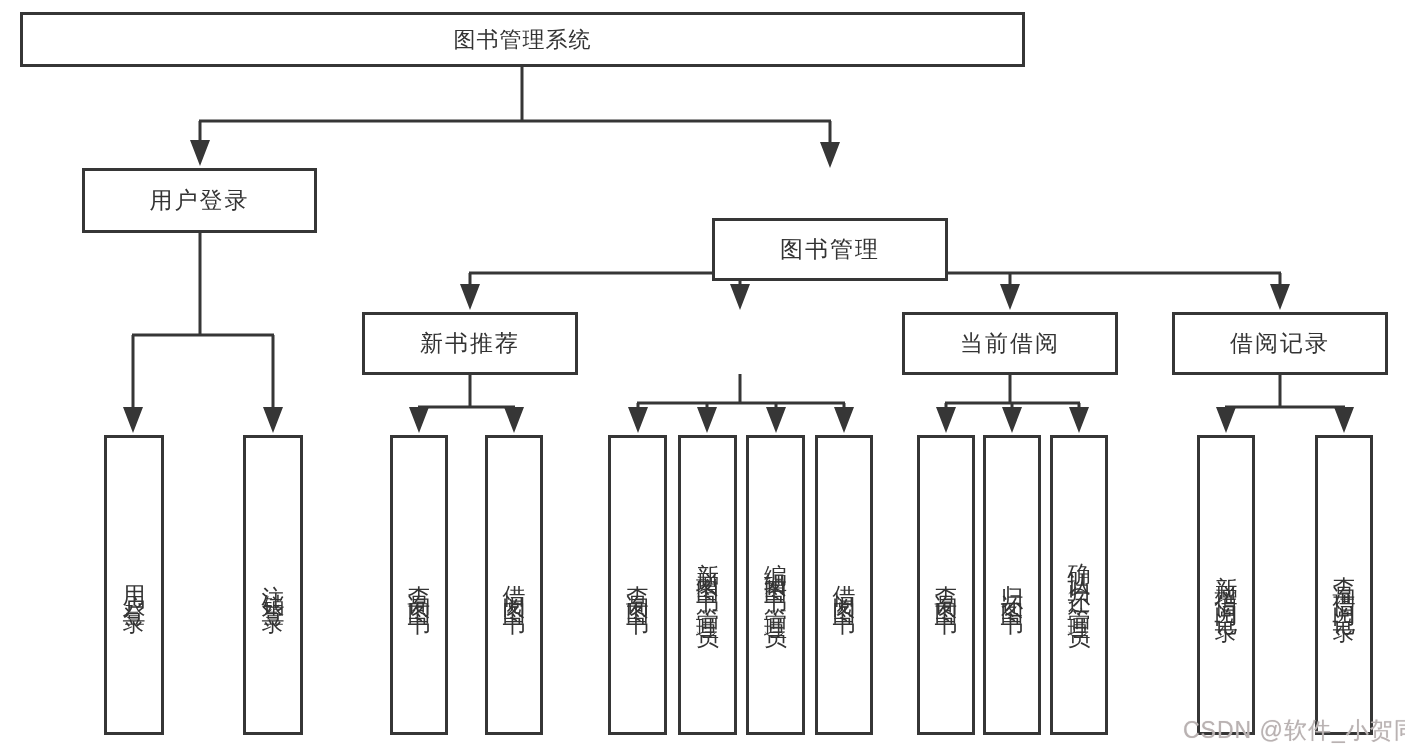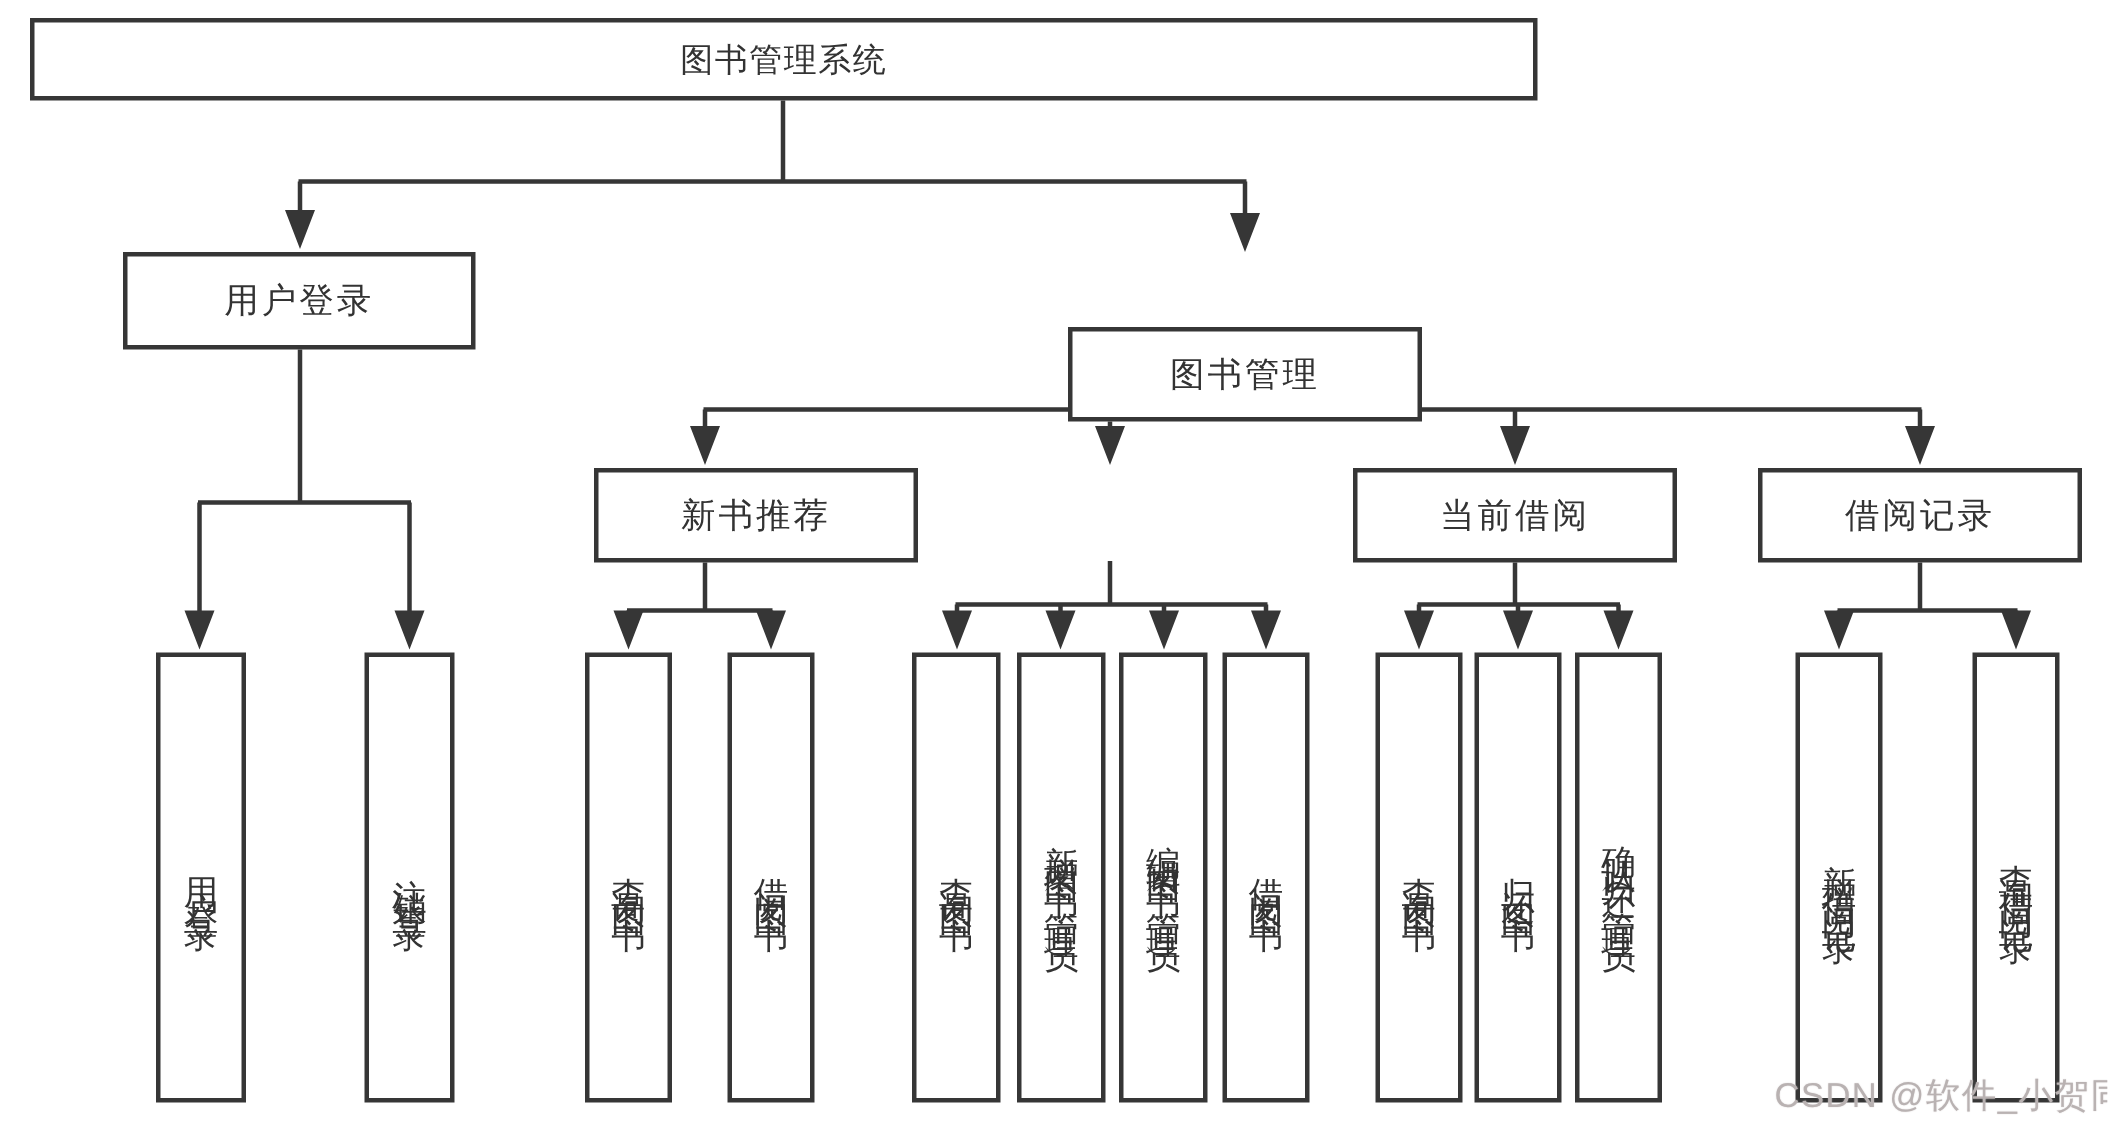--- a/index.html
+++ b/index.html
@@ -102,21 +102,21 @@
       M1069 407L1089 407L1079 433Z
       M1216 407L1236 407L1226 433Z
       M1334 407L1354 407L1344 433Z"></path>
   </svg>
 
   <div class="node root hlabel" style="left:20px;top:12px;width:1005px;height:55px;">图书管理系统</div>
 
   <div class="node hlabel" style="left:82px;top:168px;width:235px;height:65px;">用户登录</div>
   <div class="node hlabel" style="left:712px;top:170px;width:236px;height:63px;margin-top:48px;">图书管理</div>
 
-  <div class="node hlabel" style="left:362px;top:312px;width:216px;height:63px;margin-left:34px;">新书推荐</div>
+  <div class="node hlabel" style="left:362px;top:312px;width:216px;height:63px;">新书推荐</div>
   <div class="node hlabel" style="left:902px;top:312px;width:216px;height:63px;">当前借阅</div>
   <div class="node hlabel" style="left:1172px;top:312px;width:216px;height:63px;">借阅记录</div>
 
   <div class="node vlabel" style="left:104px;top:435px;width:60px;height:300px;">
     <span class="vtext">用户登录</span>
   </div>
   <div class="node vlabel" style="left:243px;top:435px;width:60px;height:300px;">
     <span class="vtext">注销登录</span>
   </div>
 

